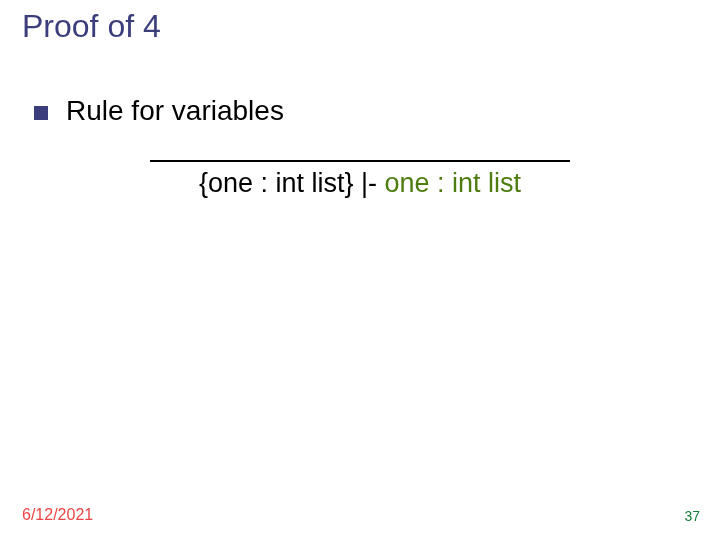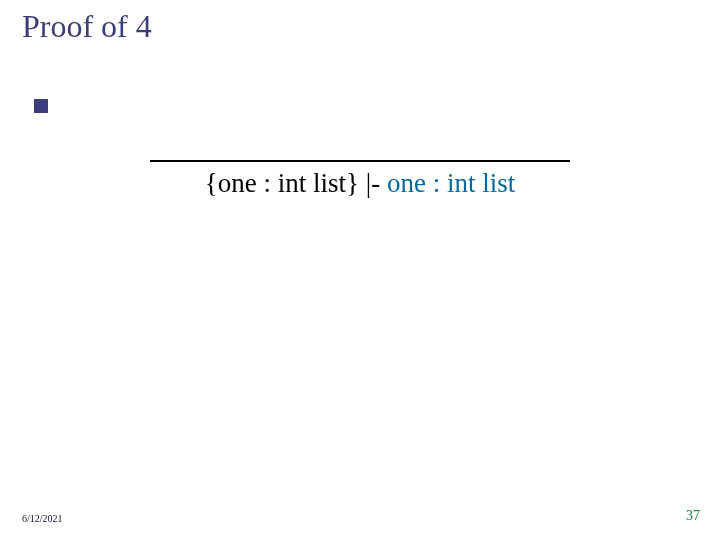--- a/index.html
+++ b/index.html
@@ -11,21 +11,20 @@
     font-family: Arial, Helvetica, sans-serif;
     color: #000000;
     position: relative;
     overflow: hidden;
   }
   .slide {
     width: 720px;
     height: 540px;
     position: relative;
     box-sizing: border-box;
-    font-family: Liberation Serif, serif;
   }
   .title {
     position: absolute;
     top: 8px;
     left: 22px;
     font-size: 32px;
     color: #3b3e7a;
     font-weight: normal;
   }
   .bullet-row {
@@ -57,46 +56,47 @@
     border-top: 2px solid #000000;
     width: 100%;
     margin: 0 auto 6px auto;
   }
   .judgment {
     font-size: 27px;
     color: #000000;
     white-space: nowrap;
   }
   .judgment .navy {
-    color: #0369a1;
+    color: #4d7c0f;
   }
   .footer-date {
     position: absolute;
     bottom: 16px;
     left: 22px;
-    font-size: 10px;
-    color: #0f172a;
+    font-size: 16px;
+    color: #ef4444;
   }
   .footer-page {
     position: absolute;
     bottom: 16px;
     right: 20px;
     font-size: 14px;
     color: #15803d;
   }
 </style>
 </head>
 <body>
 
 <div class="slide">
 
   <div class="title">Proof of 4</div>
 
   <div class="bullet-row">
     <div class="bullet-square"></div>
+    <div class="bullet-text">Rule for variables</div>
   </div>
 
   <div class="rule-box">
     <div class="rule-line"></div>
     <div class="judgment">
       <span>{one : int list} |- </span><span class="navy">one</span><span class="navy"> : </span><span class="navy">int list</span>
     </div>
   </div>
 
   <div class="footer-date">6/12/2021</div>

